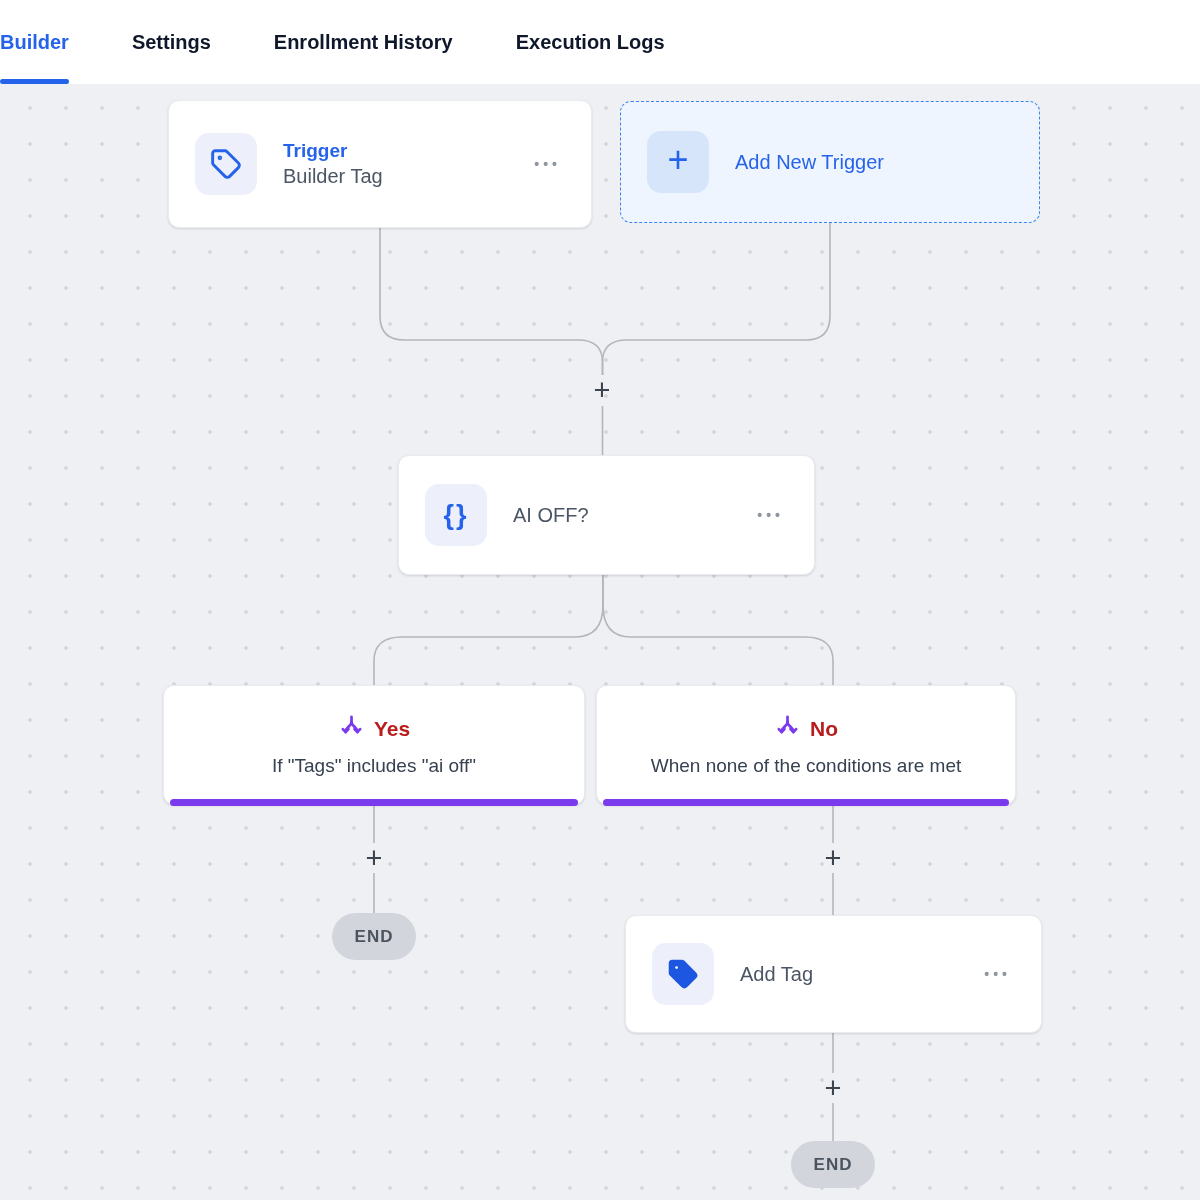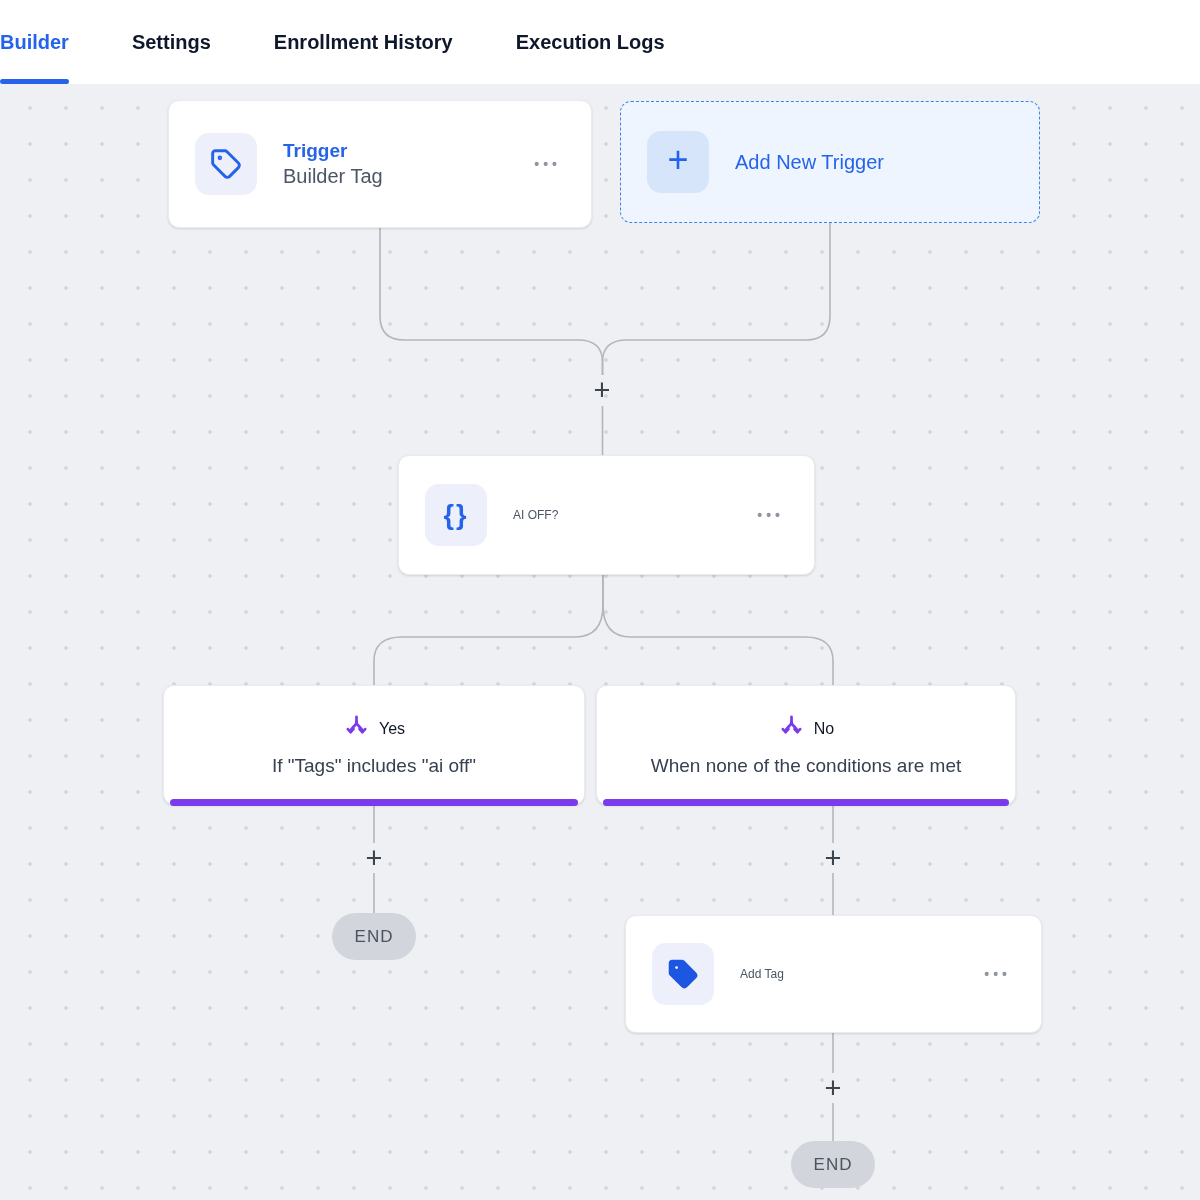--- a/index.html
+++ b/index.html
@@ -35,21 +35,21 @@
     box-shadow:0 1px 3px rgba(16,24,40,.08), 0 1px 2px rgba(16,24,40,.05);
   }
   .node-row { display:flex; align-items:center; height:100%; padding:0 30px 0 26px; gap:26px; }
   .icon-sq {
     width:62px; height:62px; border-radius:14px; background:#edf0fa;
     display:flex; align-items:center; justify-content:center; flex:0 0 auto;
   }
   .node-texts { display:flex; flex-direction:column; gap:3px; }
   .node-title-blue { color:#2563eb; font-size:19px; font-weight:700; }
   .node-sub { color:#4b5563; font-size:20px; }
-  .node-label { color:#4b5563; font-size:12px;text-align:right; }
+  .node-label { color:#4b5563; font-size:20px;text-align:right; }
   .ellipsis {
     margin-left:auto; color:#8f96a0; font-size:14px; letter-spacing:4px;
     font-weight:700; cursor:pointer; user-select:none;
   }
 
   
   .node.dashed {
     background:#eff5fe; border:1.6px dashed #3b82f6; box-shadow:none;
   }
   .node.dashed .icon-sq { background:#d7e5fb; }
@@ -58,28 +58,28 @@
 
   .braces-glyph { color:#2563eb; font-size:27px; font-weight:700; letter-spacing:2px; }
 
   
   .branch { display:flex; flex-direction:column; align-items:center; justify-content:center; gap:10px; }
   .branch::after {
     content:""; position:absolute; bottom:-2px; left:6px; right:6px; height:7px;
     background:#7c3aed; border-radius:8px;
   }
   .branch-head { display:flex; align-items:center; gap:9px; }
-  .branch-title { color:#0f172a; font-size:16px; font-weight:400; }
+  .branch-title { color:#b91c1c; font-size:21px; font-weight:700; }
   .branch-sub { color:#374151; font-size:19px; }
 
   
   .end-pill {
     position:absolute; width:84px; height:47px; background:#d2d6dc; border-radius:24px;
     display:flex; align-items:center; justify-content:center;
-    color:#4b535e; font-size:17px; font-weight:400; letter-spacing:1px;
+    color:#4b535e; font-size:17px; font-weight:700; letter-spacing:1px;
   }
 
   
   .plus-marker {
     position:absolute; transform:translate(-50%,-50%);
     color:#3c4450; font-size:29px; font-weight:400; line-height:1; cursor:pointer;
     user-select:none;
   }
 </style>
 </head>

